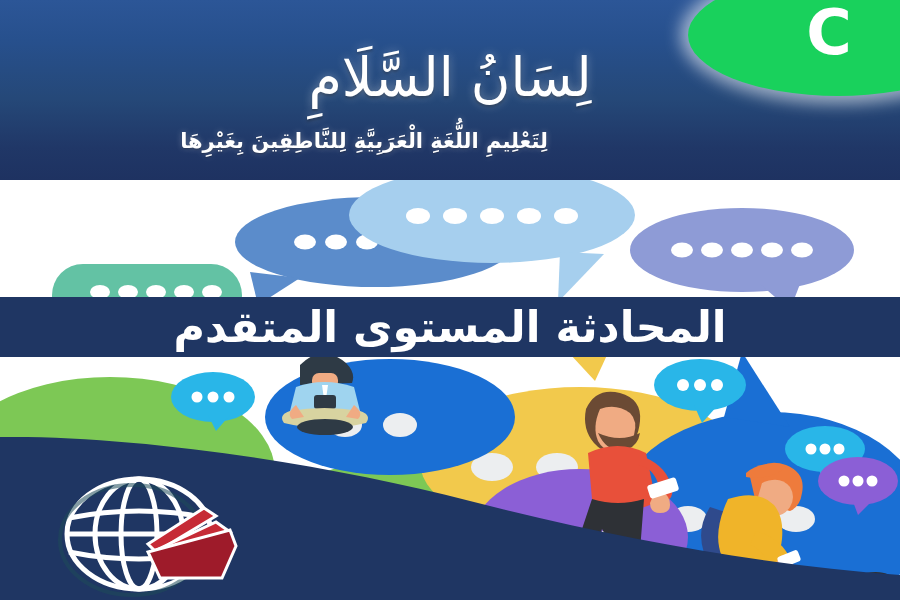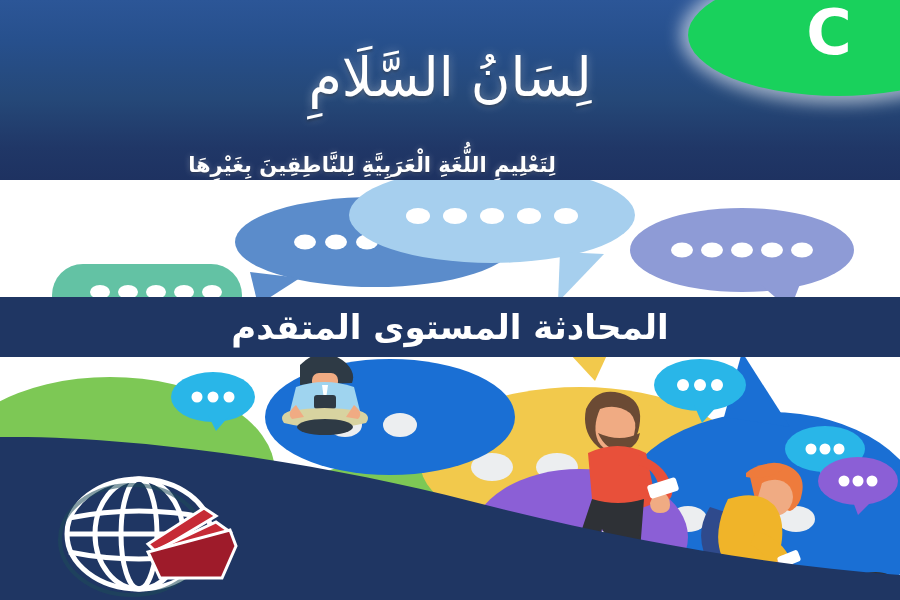--- a/index.html
+++ b/index.html
@@ -25,26 +25,25 @@
   }
   .title-ar{
     position:absolute;left:0;top:44px;width:900px;text-align:center;
     direction:rtl;unicode-bidi:bidi-override;
     font-family:"DejaVu Sans","Liberation Sans",sans-serif;
     font-size:54px;line-height:68px;font-weight:normal;color:#ffffff;
     text-shadow:0 0 10px rgba(255,255,255,.35),0 2px 3px rgba(0,0,0,.35);
     letter-spacing:1px;
   }
   .subtitle-ar{
-    position:absolute;left:16px;top:126px;width:712px;text-align:center;
+    position:absolute;left:8px;top:126px;width:712px;text-align:center;
     direction:rtl;
     font-family:"DejaVu Sans","Liberation Sans",sans-serif;
     font-size:21px;line-height:30px;font-weight:bold;color:#ffffff;
     text-shadow:0 0 6px rgba(255,255,255,.3),0 1px 2px rgba(0,0,0,.35);
-    margin-top:24px;
   }
 
   
   .band-top{
     position:absolute;left:0;top:180px;width:900px;height:118px;
     background:#ffffff;overflow:hidden;
   }
   .band-bottom{
     position:absolute;left:0;top:357px;width:900px;height:243px;
     background:#ffffff;overflow:hidden;
@@ -58,21 +57,21 @@
   
   .banner{
     position:absolute;left:0;top:297px;width:900px;height:60px;
     background:#1f3663;z-index:40;
   }
   .banner-text{
     position:absolute;left:0;top:0;width:900px;height:60px;
     display:flex;align-items:center;justify-content:center;
     direction:rtl;
     font-family:"DejaVu Sans","Liberation Sans",sans-serif;
-    font-size:34px;font-weight:bold;color:#ffffff;letter-spacing:.5px;
+    font-size:43px;font-weight:bold;color:#ffffff;letter-spacing:.5px;
   }
 
   
   .logo{position:absolute;left:44px;top:472px;width:250px;height:125px;z-index:45;}
 </style>
 </head>
 <body>
 
 <div id="poster">
 

